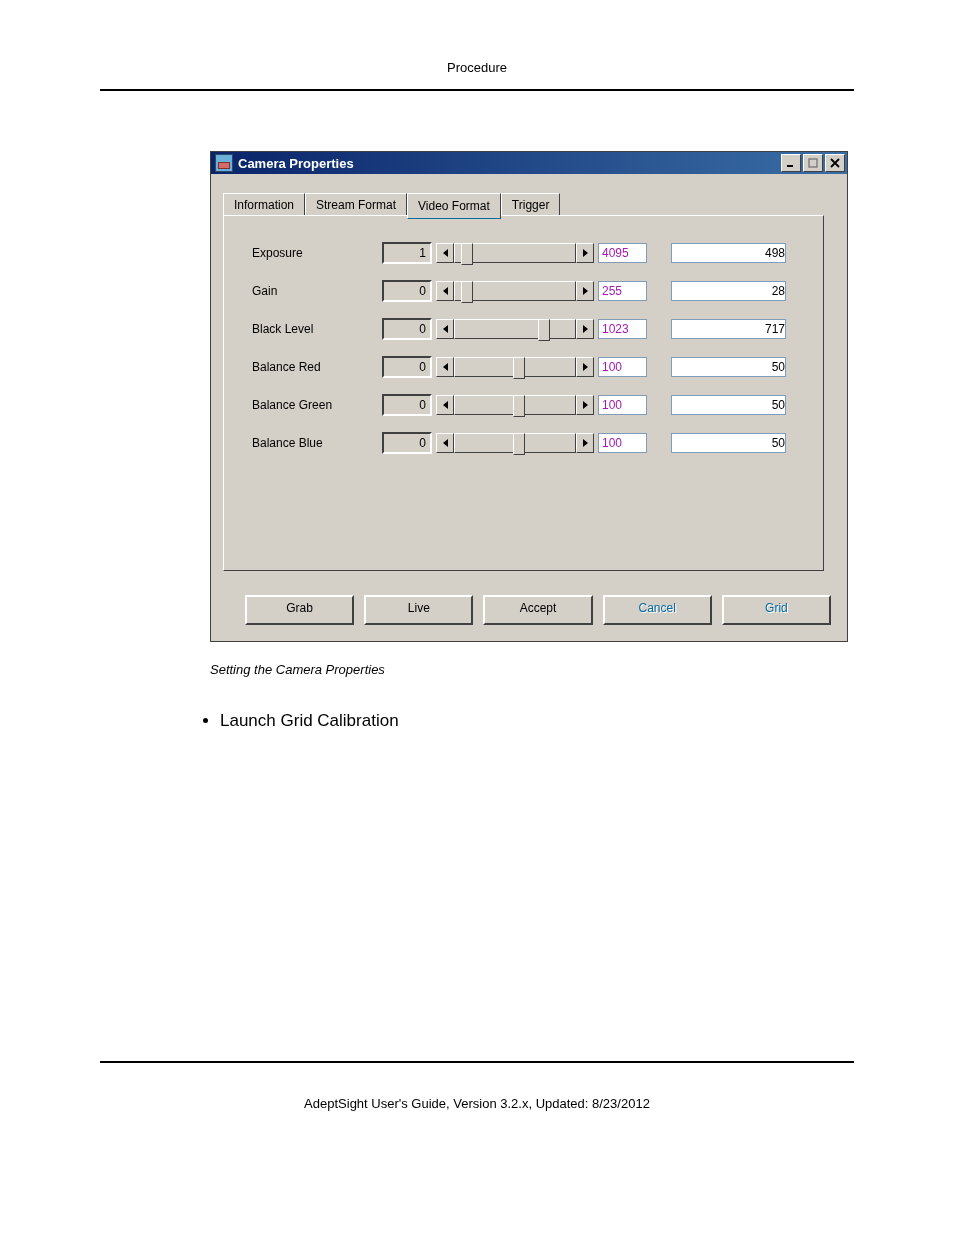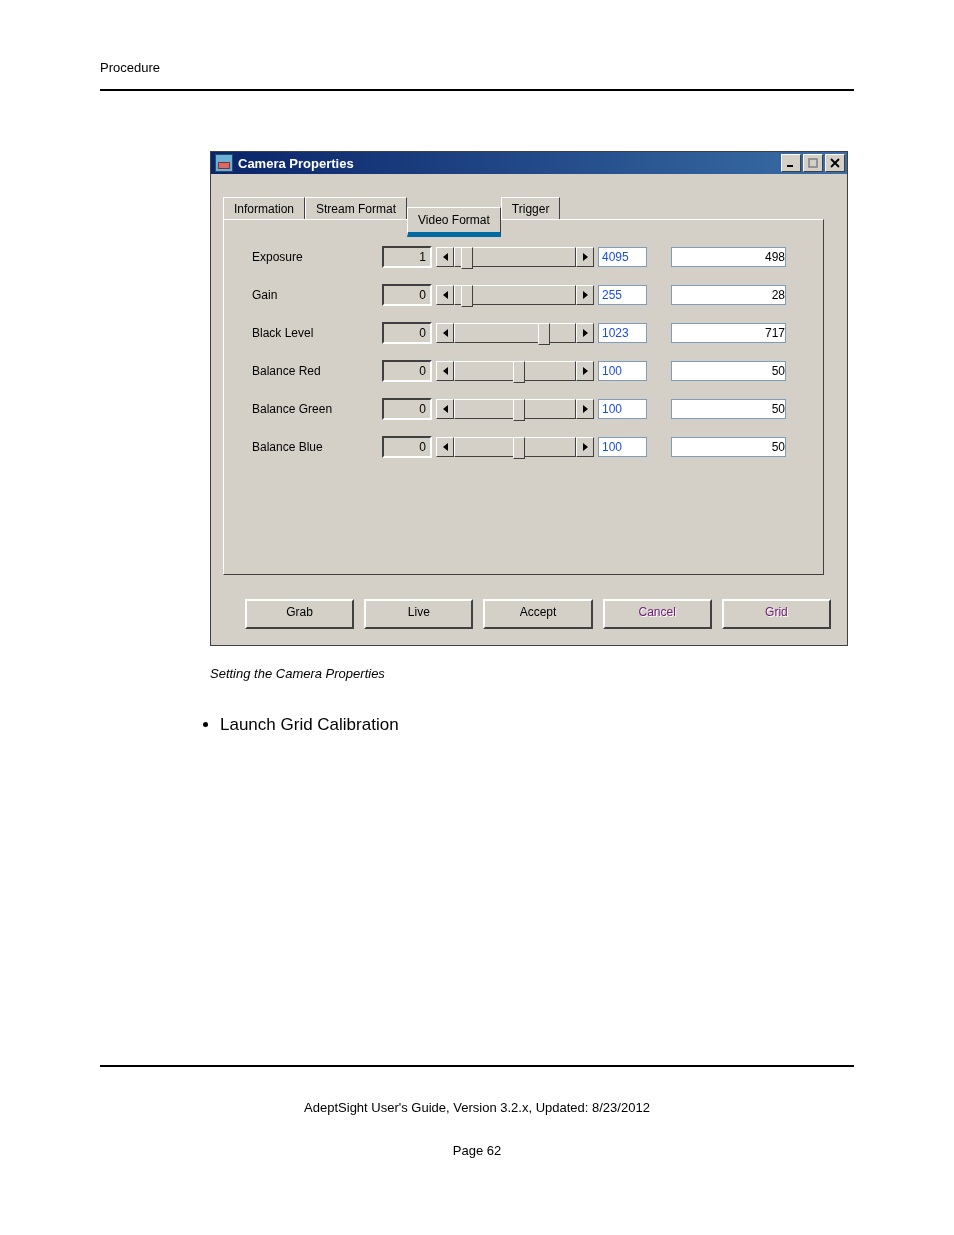--- a/index.html
+++ b/index.html
@@ -10,20 +10,21 @@
     width: 954px;
   }
   .page {
     padding: 60px 100px 40px 100px;
     box-sizing: border-box;
     width: 954px;
     min-height: 1235px;
     position: relative;
   }
   .header-title {
+    text-align: center;
     font-size: 13px;
     color: #000;
     padding-bottom: 14px;
     border-bottom: 2px solid #000;
     margin-bottom: 60px;
   }
   .dialog {
     width: 636px;
     margin: 0 0 20px 110px;
     border: 1px solid #404040;
@@ -82,22 +83,22 @@
     border-left:1px solid #fff;
     border-right:1px solid #404040;
     background:#d4d0c8;
     padding:4px 10px;
     margin-right:0px;
     color:#000;
   }
   .tab.active {
     padding:5px 10px 5px 10px;
     position:relative;
-    top:17px;
-    border-bottom:5px solid #0369a1;
+    top:3px;
+    border-bottom:1px solid #0369a1;
     z-index:2;
   }
   .tab-panel {
     border-top:1px solid #fff;
     border-left:1px solid #fff;
     border-right:1px solid #404040;
     border-bottom:1px solid #404040;
     padding: 26px 20px 100px 28px;
     background:#d4d0c8;
     position:relative;
@@ -148,21 +149,21 @@
     border-top:1px solid #fff;border-left:1px solid #fff;
     border-right:1px solid #404040;border-bottom:1px solid #404040;
   }
   .max-box{
     width:44px;height:18px;
     border:1px solid #7f9db9;
     background:#fff;
     font-size:12px;
     padding:0 0 0 3px;
     line-height:18px;
-    color:#1d4ed8;
+    color:#a21caf;
     margin-left:4px;
     margin-right:24px;
   }
   .val-box{
     width:110px;height:18px;
     border:1px solid #7f9db9;
     background:#fff;
     font-size:12px;
     padding:0 0 0 3px;
     line-height:18px;
@@ -179,21 +180,21 @@
     flex:1;
     height:26px;
     border-top:2px solid #fff;border-left:2px solid #fff;
     border-right:2px solid #404040;border-bottom:2px solid #404040;
     background:#d4d0c8;
     font-size:12px;
     color:#000;
     text-align:center;
     line-height:22px;
   }
-  .dlg-btn.disabled{ color:#701a75; text-shadow:1px 1px 0 #fff; }
+  .dlg-btn.disabled{ color:#0369a1; text-shadow:1px 1px 0 #fff; }
   .caption{
     font-style:italic;
     font-size:13px;
     margin: 16px 0 34px 110px;
     color:#000;
   }
   .bullet-list{
     margin: 0 0 0 80px;
     font-size:17px;
     color:#000;
@@ -362,14 +363,13 @@
     </div>
   </div>
 
   <div class="caption">Setting the Camera Properties</div>
 
   <ul class="bullet-list">
     <li>Launch Grid Calibration</li>
   </ul>
 
   <div class="footer-rule">AdeptSight User's Guide,  Version 3.2.x, Updated: 8/23/2012</div>
-  <div class="page-num">Page 62</div>
 </div>
 
 </body></html>

